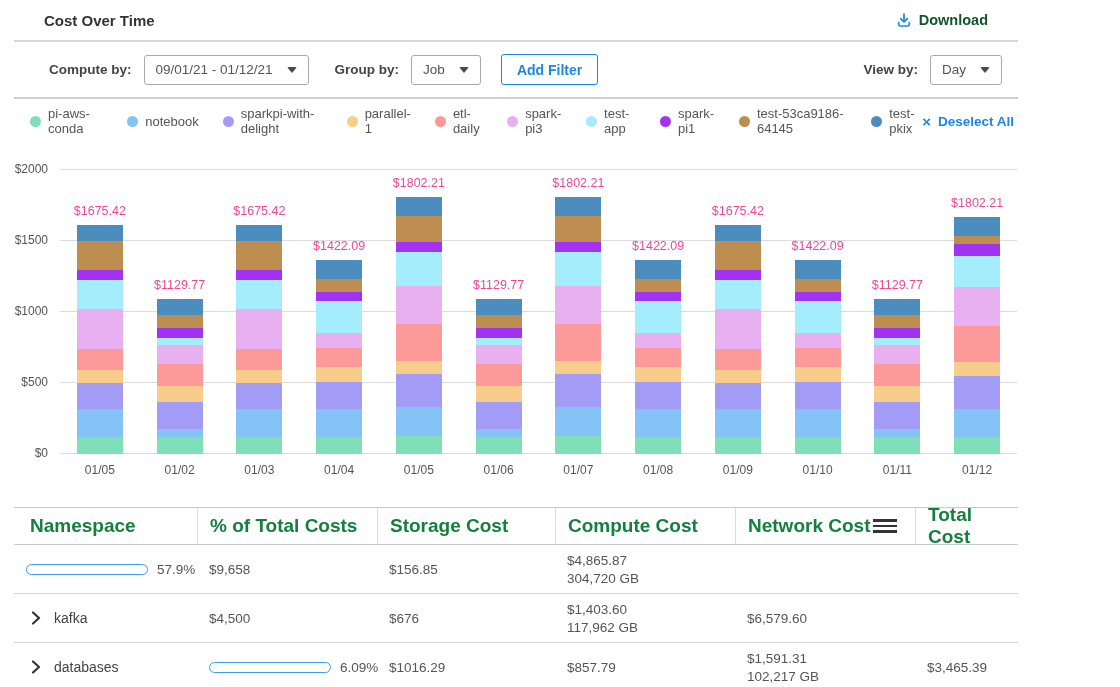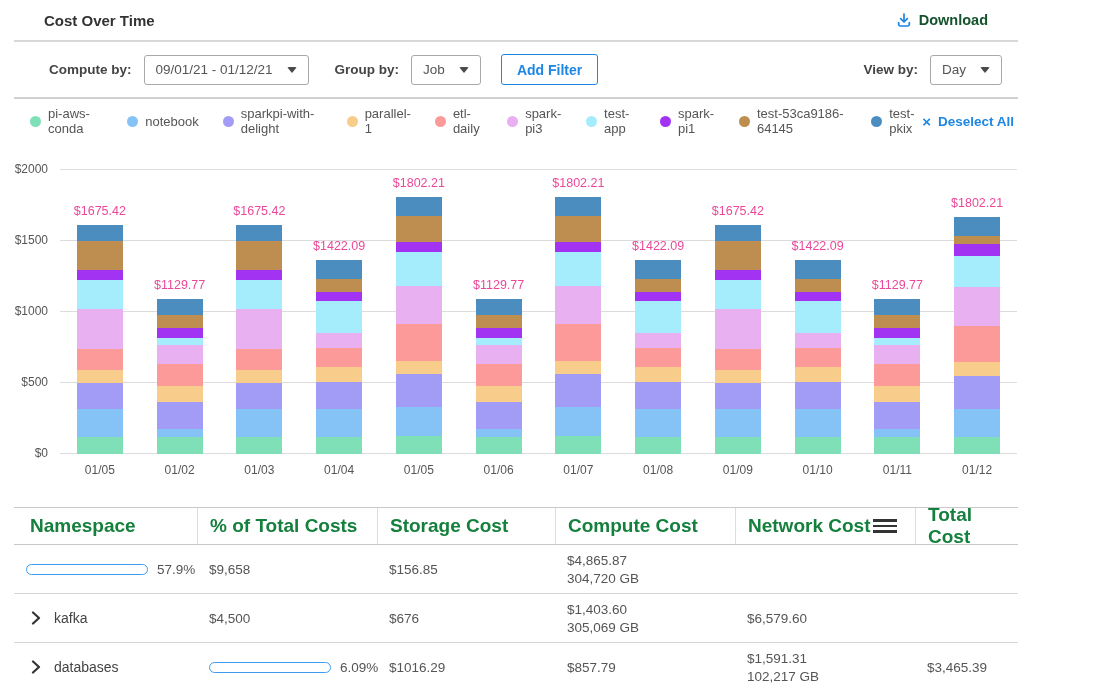--- a/index.html
+++ b/index.html
@@ -418,21 +418,21 @@
         <svg width="12" height="14" viewBox="0 0 10 14" fill="none" stroke="#333" stroke-width="2.2" stroke-linecap="round" stroke-linejoin="round">
                 <path d="M2 1.5L8 7l-6 5.5"></path>
               </svg>
       </span>
       <span class="ns-name">kafka</span>
     </div>
     <div class="t-cell cell-compute">$4,500</div>
     <div class="t-cell cell-storage">$676</div>
     <div class="t-cell net-cell">
       <span class="net-cost">$1,403.60</span>
-      <span class="net-usage">305,069 GB</span>
+      <span class="net-usage">117,962 GB</span>
     </div>
     <div class="t-cell cell-total">$6,579.60</div>
   </div>
 
   <div class="t-grid t-row">
     <div class="t-cell ns-cell">
       <span class="chevron">
         <svg width="12" height="14" viewBox="0 0 10 14" fill="none" stroke="#333" stroke-width="2.2" stroke-linecap="round" stroke-linejoin="round">
                 <path d="M2 1.5L8 7l-6 5.5"></path>
               </svg>

